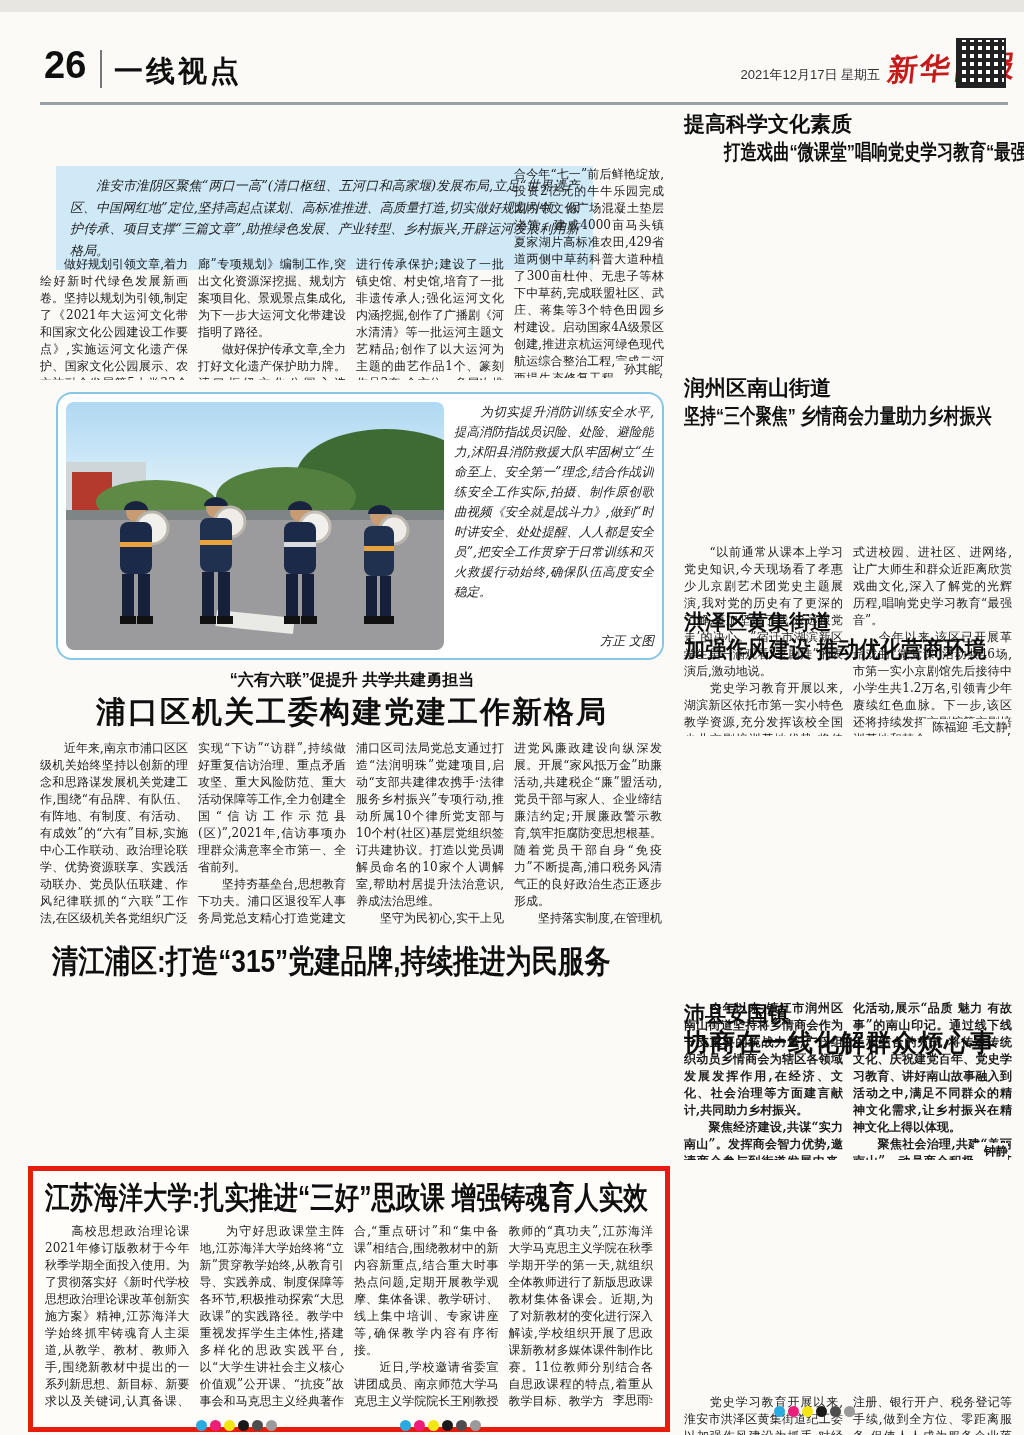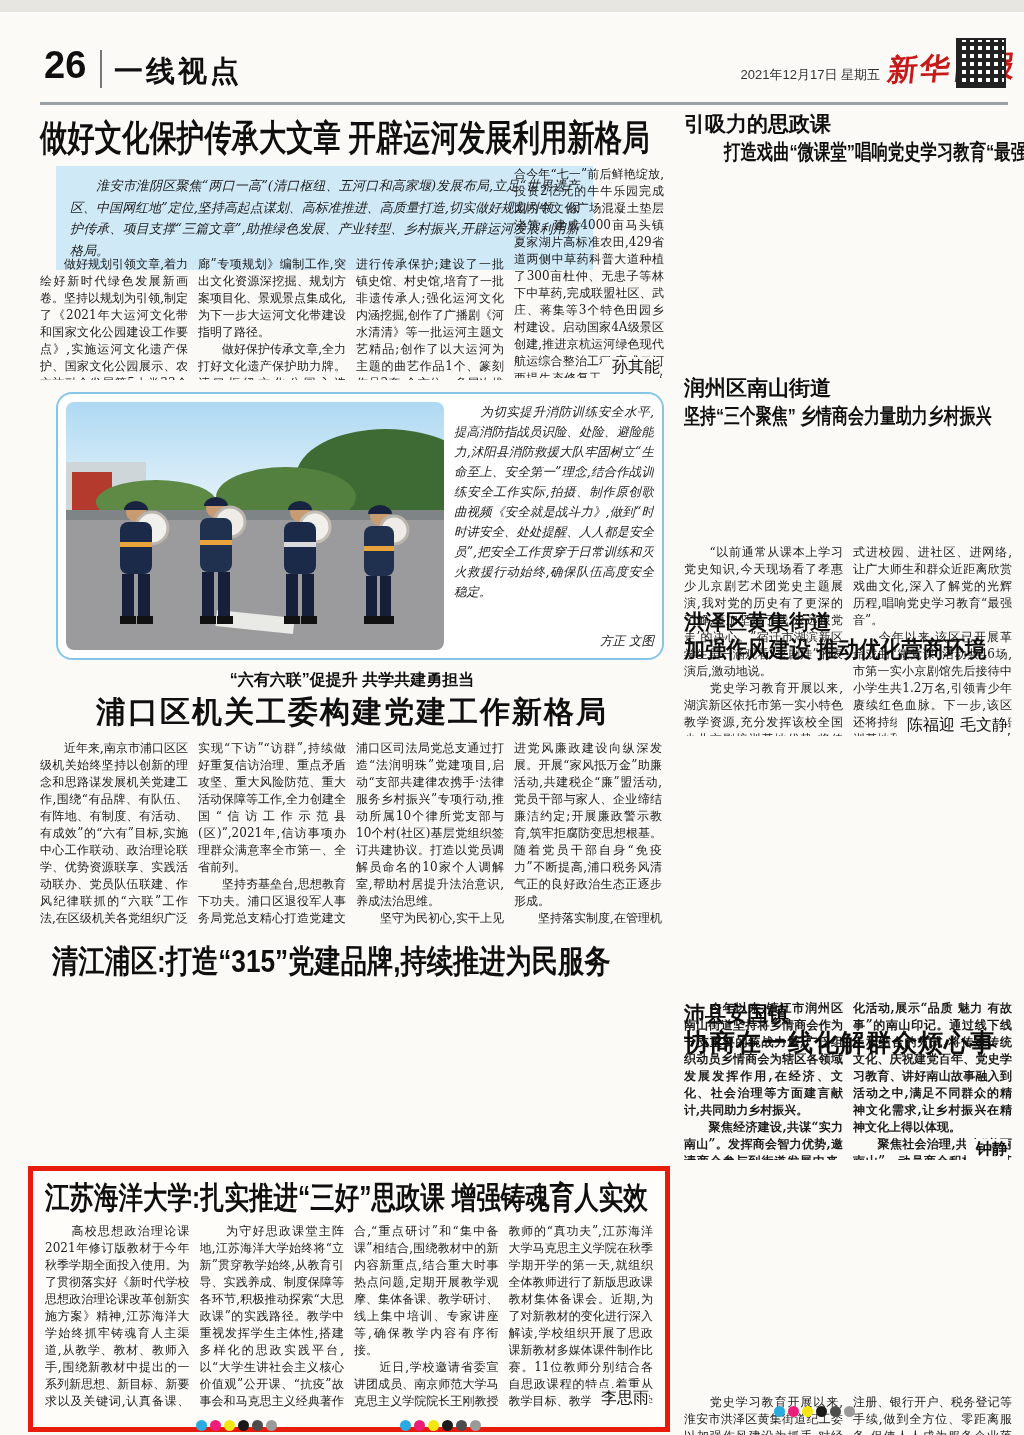--- a/index.html
+++ b/index.html
@@ -4,21 +4,21 @@
 <style>
   html,body{margin:0;padding:0;background:#e8e6e0;}
   .page{position:relative;width:1024px;height:1435px;margin:12px auto;background:#fbfaf7;overflow:hidden;
         font-family:"DejaVu Serif",serif;color:#1c1c1c;}
   .abs{position:absolute;}
   .hl{font-family:"Liberation Sans",sans-serif;font-weight:700;color:#0f0f0f;}
   .squeeze{display:inline-block;white-space:nowrap;transform-origin:0 50%;}
   .bodycol{font-size:12px;line-height:1.42;text-align:justify;white-space:pre-line;overflow:hidden;color:#1c1c1c;}
   .cols{display:flex;gap:10px;}
   .colbox{position:relative;}
-  .byline{position:absolute;right:4px;bottom:0;font-size:16px;background:#fbfaf7;padding-left:10px;color:#111;}
+  .byline{position:absolute;right:4px;bottom:0;font-size:12px;background:#fbfaf7;padding-left:10px;color:#111;}
   .rule{position:absolute;height:3px;background:#9aa0a3;}
   .vbar{position:absolute;width:2px;background:#777;}
   .leadbox{background:#cfe9f7;padding:9px 14px;font-size:13px;line-height:1.66;font-style:italic;
            text-align:justify;box-sizing:border-box;}
   .photoframe{border:2px solid #86c7e8;border-radius:16px;background:#fff;box-sizing:border-box;
               padding:8px;display:flex;}
   .caption{font-size:12.5px;line-height:1.6;font-style:italic;text-align:justify;white-space:pre-line;overflow:hidden;}
   .caption-byline{text-align:right;font-style:italic;font-size:12.5px;margin-top:4px;}
   .region{font-family:"Liberation Sans",sans-serif;font-weight:700;font-size:21px;color:#0f0f0f;}
   .kicker{font-size:16px;text-align:center;}
@@ -42,23 +42,20 @@
   <div class="abs hl" style="left:44px;top:32px;font-size:38px;">26</div>
   <div class="vbar" style="left:100px;top:38px;height:38px;"></div>
   <div class="abs hl" style="left:114px;top:40px;font-size:29px;letter-spacing:3px;">一线视点</div>
   <div class="abs datetext" style="left:740px;top:54px;width:140px;">2021年12月17日 星期五</div>
   <div class="abs" style="left:888px;top:36px;">
     <span class="masthead">新华日报</span>
   </div>
   <div class="abs qr" style="left:956px;top:26px;"></div>
   <div class="rule" style="left:40px;right:16px;top:90px;"></div>
 
-  <div class="abs" style="left:40px;top:102px;width:624px;height:48px;">
-    <span class="hl squeeze" style="font-size:36px;transform:scaleX(0.76);">做好文化保护传承大文章 开辟运河发展利用新格局</span>
-  </div>
   <div class="abs leadbox" style="left:56px;top:154px;width:537px;">　　淮安市淮阴区聚焦“两口一高”(清口枢纽、五河口和高家堰)发展布局,立足“世界遗产区、中国网红地”定位,坚持高起点谋划、高标准推进、高质量打造,切实做好规划引领、保护传承、项目支撑“三篇文章”,助推绿色发展、产业转型、乡村振兴,开辟运河发展利用新格局。</div>
   <div class="abs colbox" style="left:514px;top:154px;width:150px;height:212px;">
     <div class="bodycol" style="height:212px;">合今年“七一”前后鲜艳绽放,投资2亿元的牛牛乐园完成园内牛文化广场混凝土垫层浇筑。建成4000亩马头镇夏家湖片高标准农田,429省道两侧中草药科普大道种植了300亩杜仲、无患子等林下中草药,完成联盟社区、武庄、蒋集等3个特色田园乡村建设。启动国家4A级景区创建,推进京杭运河绿色现代航运综合整治工程,完成二河西堤生态修复工程一期道路先导段4.4千米路基工程,建成马头公路驿站、高家堰生态停车场等一批基础设施,积极打造具有淮阴特色的“农业+休闲+观光”旅游带,有效提升沿线农文旅融合发展水平。
 　　江南北国脉相牵,千年运河灿华章。淮阴区将继续做好顶层设计,抓好统筹规划、强化项目支撑,为大运河“百里画廊”建设保驾护航。</div>
     <div class="byline">孙其能</div>
   </div>
   <div class="abs cols" style="left:40px;top:244px;width:464px;height:124px;">
     <div class="bodycol" style="width:148px;height:124px;">　　做好规划引领文章,着力绘好新时代绿色发展新画卷。坚持以规划为引领,制定了《2021年大运河文化带和国家文化公园建设工作要点》,实施运河文化遗产保护、国家文化公园展示、农文旅融合发展等5大类33个三级重点项目,总投资40亿元,为全区文化遗产传承、生态环境保护和农文旅产业融合贡献积极力量。完成了《淮安市大运河马头镇片区文化保护传承利用规划》和《大运河清口枢纽段国家文化公园建设保护规划》,重点推进《大运河“百里画</div>
     <div class="bodycol" style="width:148px;height:124px;">廊”专项规划》编制工作,突出文化资源深挖掘、规划方案项目化、景观景点集成化,为下一步大运河文化带建设指明了路径。
 　　做好保护传承文章,全力打好文化遗产保护助力牌。清口枢纽文化公园入选省“十四五”文化保护传承利用工程项目,完成中运河防汛岁修项目,推进清口枢纽水工遗存解读和高家堰治水文化馆建设;完成石工头传统村落保护项目,推进安澜古街、官巷和千金白陈列馆建设,对建筑风貌、历史遗存等</div>
@@ -200,21 +197,21 @@
   </div>
   <div class="abs dots" style="left:400px;top:1408px;z-index:5;">
     <span class="dot d1"></span>
       <span class="dot d2"></span>
       <span class="dot d3"></span>
       <span class="dot d4"></span>
       <span class="dot d5"></span>
       <span class="dot d6"></span>
   </div>
 
-  <div class="abs region" style="left:684px;top:98px;">引吸力的思政课</div>
+  <div class="abs region" style="left:684px;top:98px;">提高科学文化素质</div>
   <div class="abs" style="left:724px;top:126px;width:330px;height:28px;">
     <span class="hl squeeze" style="font-size:21px;transform:scaleX(0.78);">打造戏曲“微课堂”唱响党史学习教育“最强音”</span>
   </div>
   <div class="abs cols colbox" style="left:684px;top:158px;width:328px;height:192px;">
     <div class="bodycol" style="width:159px;height:192px;">　　“以前通常从课本上学习党史知识,今天现场看了孝惠少儿京剧艺术团党史主题展演,我对党的历史有了更深的了解,更加坚定了我‘永远跟党走’的决心。”宿迁市湖滨新区学生吴一涵观看“京剧娃”的表演后,激动地说。
 　　党史学习教育开展以来,湖滨新区依托市第一实小特色教学资源,充分发挥该校全国少儿京剧培训基地优势,将传统戏曲表演与党史学习教育有机融合,组建专业创作团队,精心创作《雪枫颂》《智斗》《永远跟党走》等党史题材革命戏曲精品,倾力打造针对性强、灵活性高、深接地气的戏曲“微党课”,利用“固定学习日”和巡演等形</div>
     <div class="bodycol" style="width:159px;height:192px;">式进校园、进社区、进网络,让广大师生和群众近距离欣赏戏曲文化,深入了解党的光辉历程,唱响党史学习教育“最强音”。
 　　今年以来,该区已开展革命戏曲“微党课”活动共46场,市第一实小京剧馆先后接待中小学生共1.2万名,引领青少年赓续红色血脉。下一步,该区还将持续发挥京剧馆等京剧培训基地和韩余娟事迹展馆等爱国教育基地作用,通过“文艺+党史”“文艺+理论”等形式,抓实抓牢学习宣传,让广大青少年从党的百年奋斗历程中汲取继续前进的智慧和力量。</div>
     <div class="byline">陈福迎 毛文静</div>
   </div>

